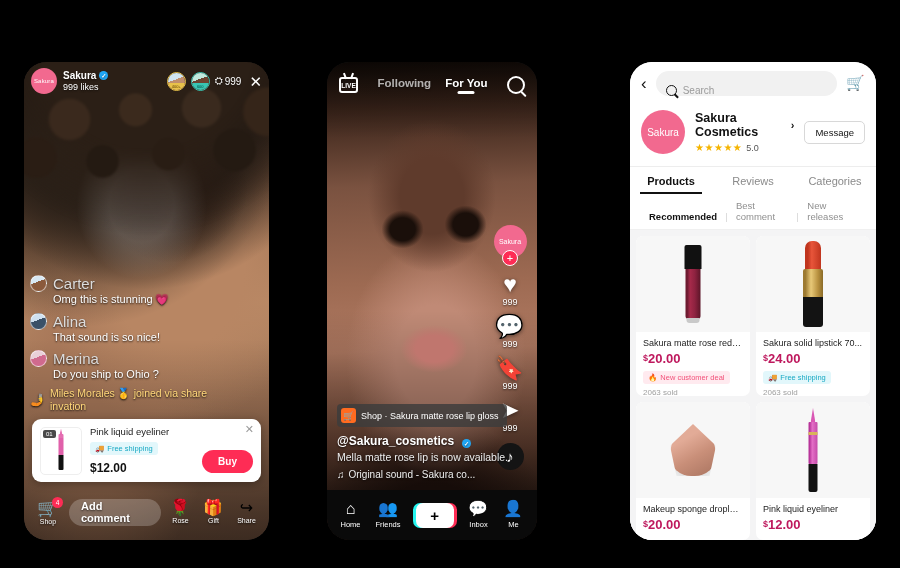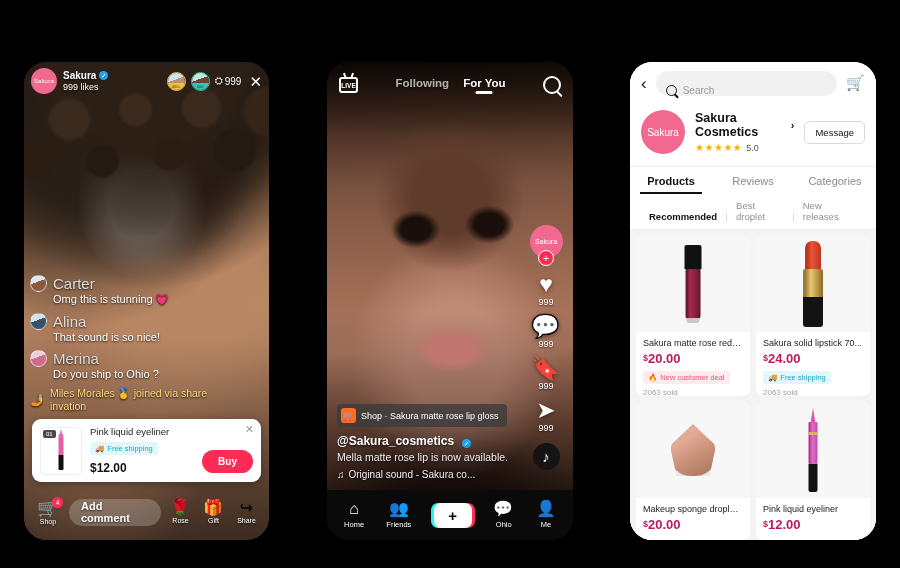--- a/index.html
+++ b/index.html
@@ -128,21 +128,21 @@
   .comment-box{
     flex:1; height:27px; border-radius:14px; background:rgba(255,255,255,.22);
     color:#fff; font-size:11px; font-weight:bold; display:flex;align-items:center;padding:0 12px;
     text-shadow:0 1px 2px rgba(0,0,0,.6);
   }
   .p1-act{ text-align:center; width:27px; }
   .p1-act .ic{ font-size:16px; line-height:1; }
   .p1-act .lb{ font-size:7px;color:#fff;display:block;margin-top:1px;text-shadow:0 1px 2px rgba(0,0,0,.8); }
 
   
-  #phone2 { left:327px; top:62px; width:246px; height:478px; }
+  #phone2 { left:327px; top:62px; width:210px; height:478px; }
   #p2bg{
     position:absolute; inset:0;
     background:
       radial-gradient(ellipse 38% 20% at 50% 28%, #5f3b2c 0 40%, rgba(95,59,44,0) 80%),
       radial-gradient(ellipse 55% 32% at 52% 62%, #c08a76 0 35%, rgba(192,138,118,0) 78%),
       radial-gradient(ellipse 70% 30% at 50% 100%, #2a1711 0 40%, rgba(42,23,17,0) 85%),
       linear-gradient(178deg,#120b07 0%,#3a241a 10%,#7a5240 26%,#9d6a52 46%,#b07a62 60%,#744b39 80%,#1d110c 100%);
   }
   #p2bg:after{
     content:"";position:absolute;inset:0;
@@ -436,21 +436,21 @@
         </div>
         <div class="nav-it">
           <div class="nav-ic">👥</div>
           <span class="nav-lb">Friends</span>
         </div>
         <div class="nav-it nav-plus-wrap">
           <div class="nav-plus">+</div>
         </div>
         <div class="nav-it">
           <div class="nav-ic">💬</div>
-          <span class="nav-lb">Ohio</span>
+          <span class="nav-lb">Inbox</span>
         </div>
         <div class="nav-it">
           <div class="nav-ic">👤</div>
           <span class="nav-lb">Me</span>
         </div>
       </div>
     </div>
   </div>
 
   <div class="phone" id="phone3">
@@ -481,21 +481,21 @@
 
       <div class="p3-tabs">
         <div class="p3-tab active">Products</div>
         <div class="p3-tab">Reviews</div>
         <div class="p3-tab">Categories</div>
       </div>
 
       <div class="p3-sub">
         <div class="sub-it active">Recommended</div>
         <div class="sub-sep"></div>
-        <div class="sub-it">Best droplet</div>
+        <div class="sub-it">Best comment</div>
         <div class="sub-sep"></div>
         <div class="sub-it">New releases</div>
       </div>
 
       <div class="p3-grid">
 
         <div class="pcard">
           <div class="pimg">
             <div class="art gloss">
               <div class="cap"></div>

